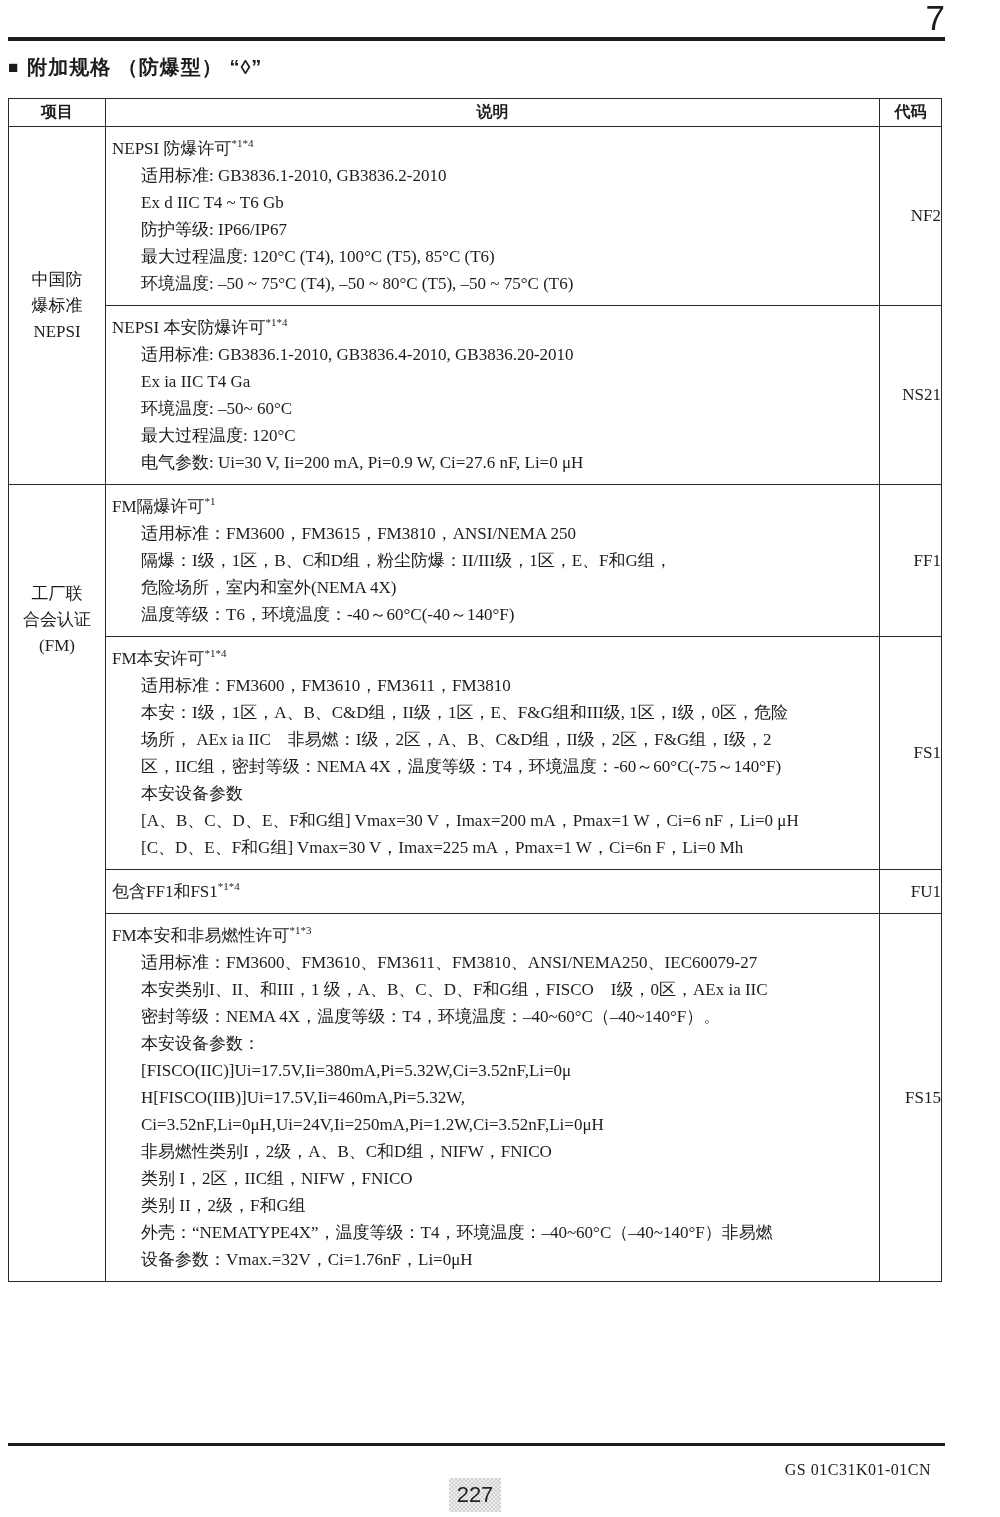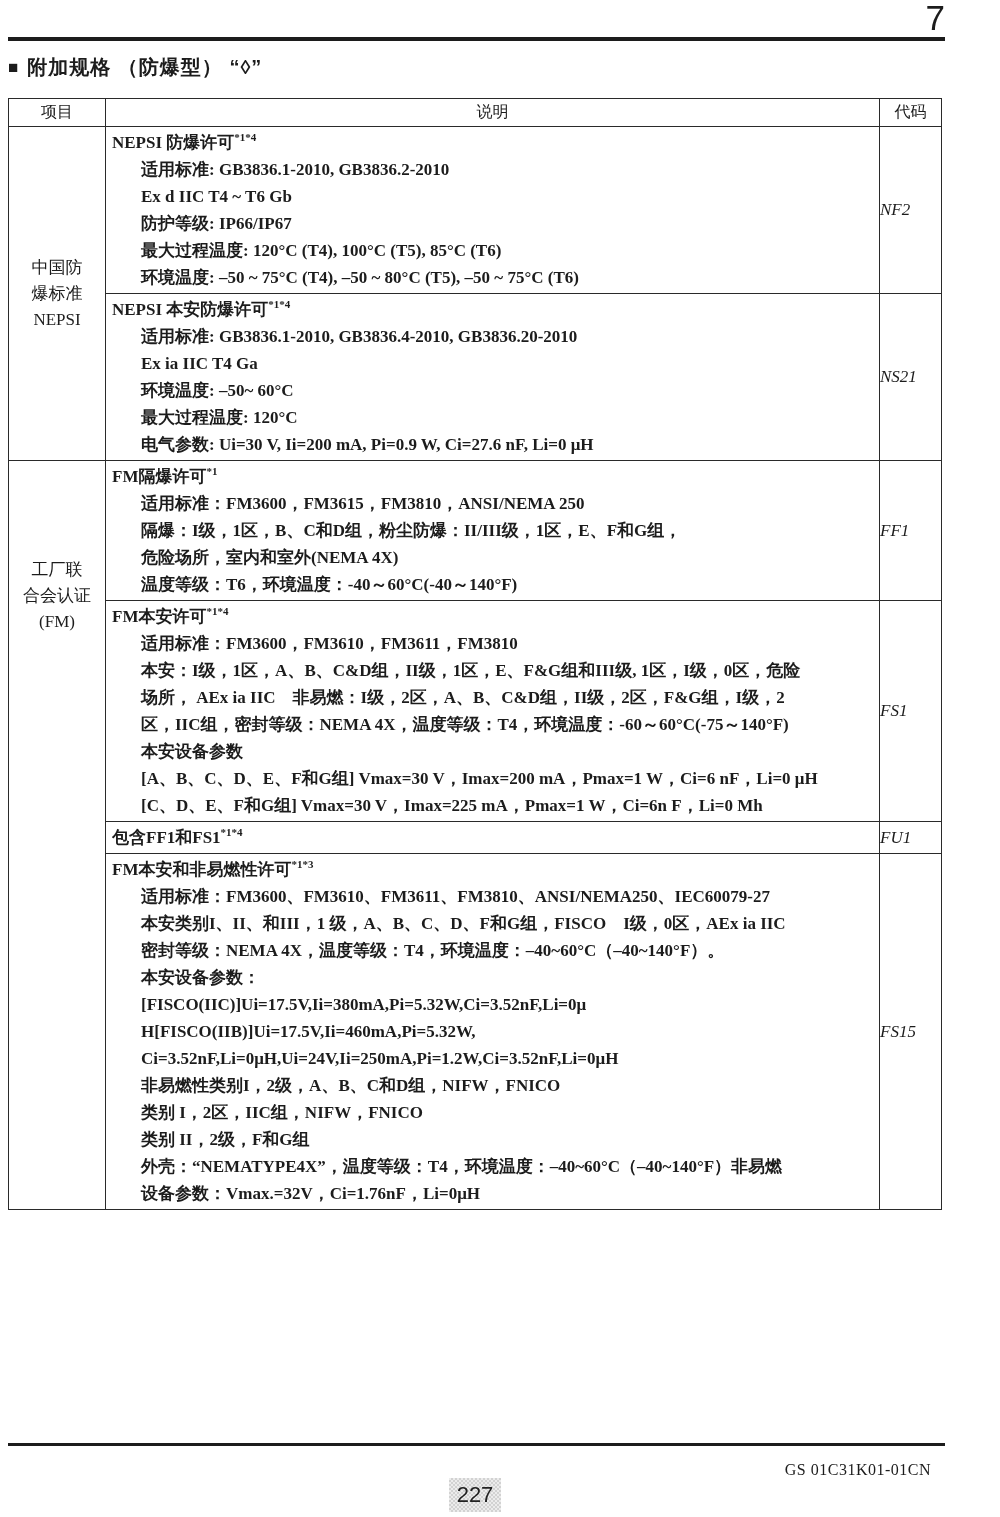--- a/index.html
+++ b/index.html
@@ -17,33 +17,33 @@
     font-family:"Liberation Sans", sans-serif;font-weight:bold;font-size:20px;
     letter-spacing:1px;white-space:nowrap;
   }
   .title .bullet{font-size:17px;margin-right:8px;position:relative;top:-1px;}
   table.spec{
     position:absolute;top:98px;left:8px;width:933px;
     border-collapse:collapse;table-layout:fixed;font-size:17px;
   }
   table.spec th, table.spec td{border:1px solid #2a2a2a;}
   table.spec th{
-    font-weight:normal;font-size:16px;height:27px;padding:0;text-align:center;
+    font-weight:bold;font-size:16px;height:27px;padding:0;text-align:center;
   }
   td.item-cell{
     text-align:center;vertical-align:middle;padding:0 2px;line-height:26px;margin-top:28px;
   }
   td.item-cell.offset{
     vertical-align:top;padding-top:96px;
   }
-  td.desc-cell{padding:2px 6px;vertical-align:top;font-weight:bold;}
+  td.desc-cell{padding:8px 6px;vertical-align:top;}
   .line{line-height:27px;white-space:nowrap;overflow:hidden;}
   .line.ind{padding-left:29px;}
   .line sup{font-size:11px;line-height:0;}
-  td.code-cell{text-align:left;vertical-align:middle;padding:0;font-style:italic;}
+  td.code-cell{text-align:right;vertical-align:middle;padding:0;}
   .botrule{position:absolute;top:1443px;left:8px;width:937px;height:3px;background:#1c1c1c;}
   .doc-code{
     position:absolute;top:1461px;right:69px;
     font-family:Liberation Serif, serif;font-size:16px;letter-spacing:0.5px;
   }
   .page-badge{
     position:absolute;top:1478px;left:449px;width:52px;height:34px;
     text-align:center;line-height:34px;
     font-family:"Liberation Sans", sans-serif;font-size:22px;color:#222;
     background-color:#e7e7e7;

